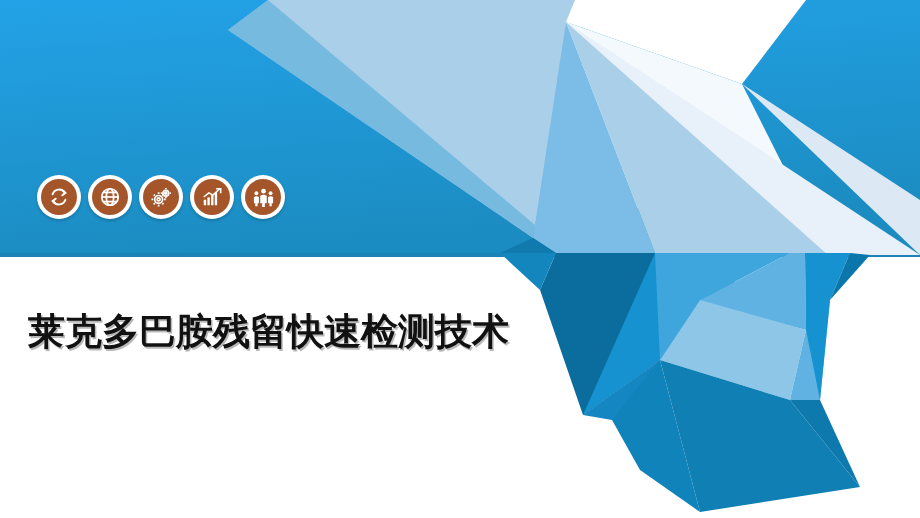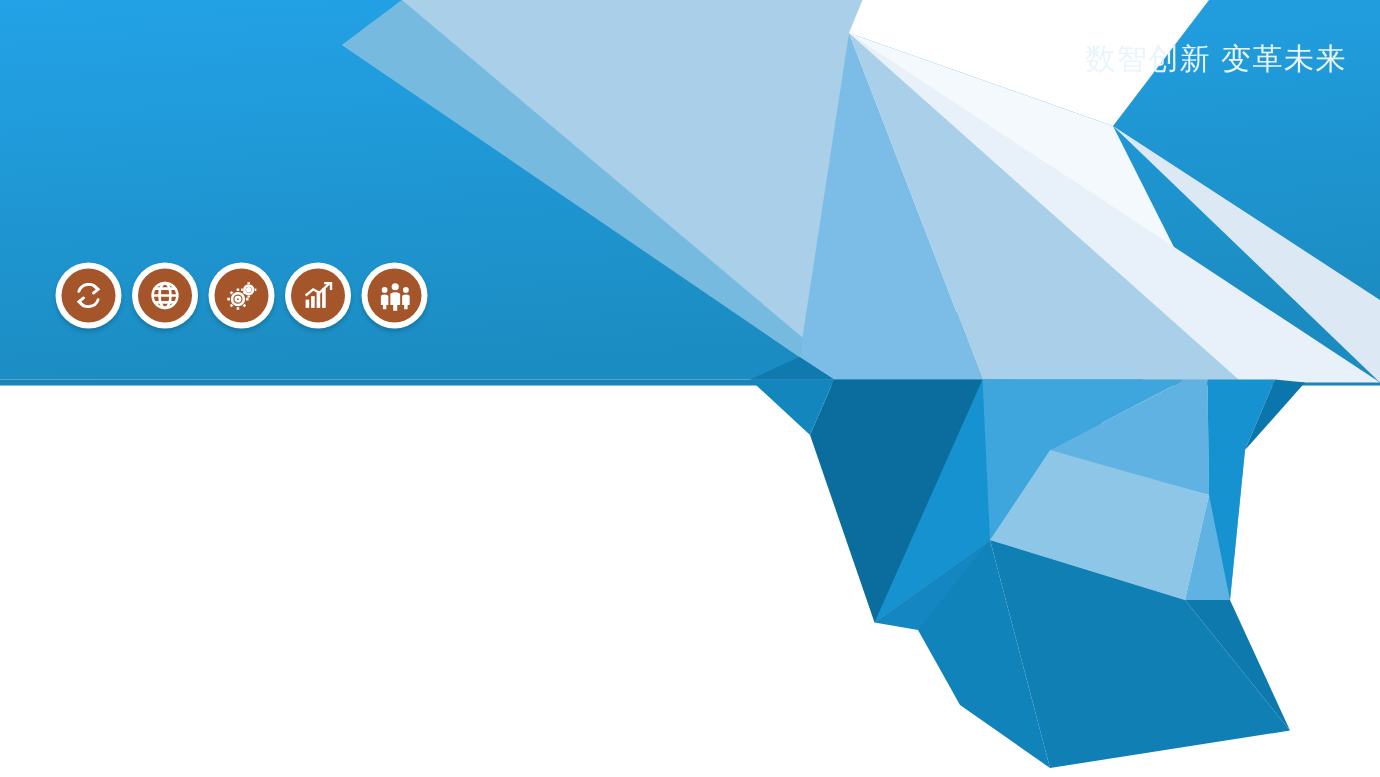--- a/index.html
+++ b/index.html
@@ -124,21 +124,20 @@
     <polygon points="806,330 790,400 820,400 830,300" fill="#5fb2e2"></polygon>
 
     <polygon points="805,253 850,253 830,300 820,400 806,330" fill="#1792d0"></polygon>
     <polygon points="850,253 870,255 830,300" fill="#0b76ab"></polygon>
 
     <polygon points="660,360 790,400 860,487 700,512" fill="#0f7fb4"></polygon>
     <polygon points="790,400 820,400 860,487" fill="#0d79ad"></polygon>
     <polygon points="612,420 660,360 700,512 640,470" fill="#0f83ba"></polygon>
   </svg>
 
-  <div id="tagline">数智创新  变革未来</div>
 
   <div id="icon-row">
 
     <div class="icon-badge">
       <div class="icon-inner">
         <svg width="22" height="22" viewBox="0 0 24 24" fill="none" stroke="#ffffff" stroke-width="2.1" stroke-linecap="round">
           <path d="M5 9 A7.5 7.5 0 0 1 18.5 7.5"></path>
           <path d="M19 15 A7.5 7.5 0 0 1 5.5 16.5"></path>
           <path d="M15.5 4.5 L19 7.5 L15.6 10.2"></path>
           <path d="M8.5 19.5 L5 16.5 L8.4 13.8"></path>
@@ -194,14 +193,15 @@
           <circle cx="4.6" cy="7.6" r="2"></circle>
           <path d="M2 11.6 Q4.6 10 7.2 11.6 L7.2 18 H5.8 V21 H3.4 V18 H2 Z"></path>
           <circle cx="19.4" cy="7.6" r="2"></circle>
           <path d="M16.8 11.6 Q19.4 10 22 11.6 L22 18 H20.6 V21 H18.2 V18 H16.8 Z"></path>
         </svg>
       </div>
     </div>
 
   </div>
 
+  <div id="title">莱克多巴胺残留快速检测技术</div>
 
 </div>
 
 </body></html>

